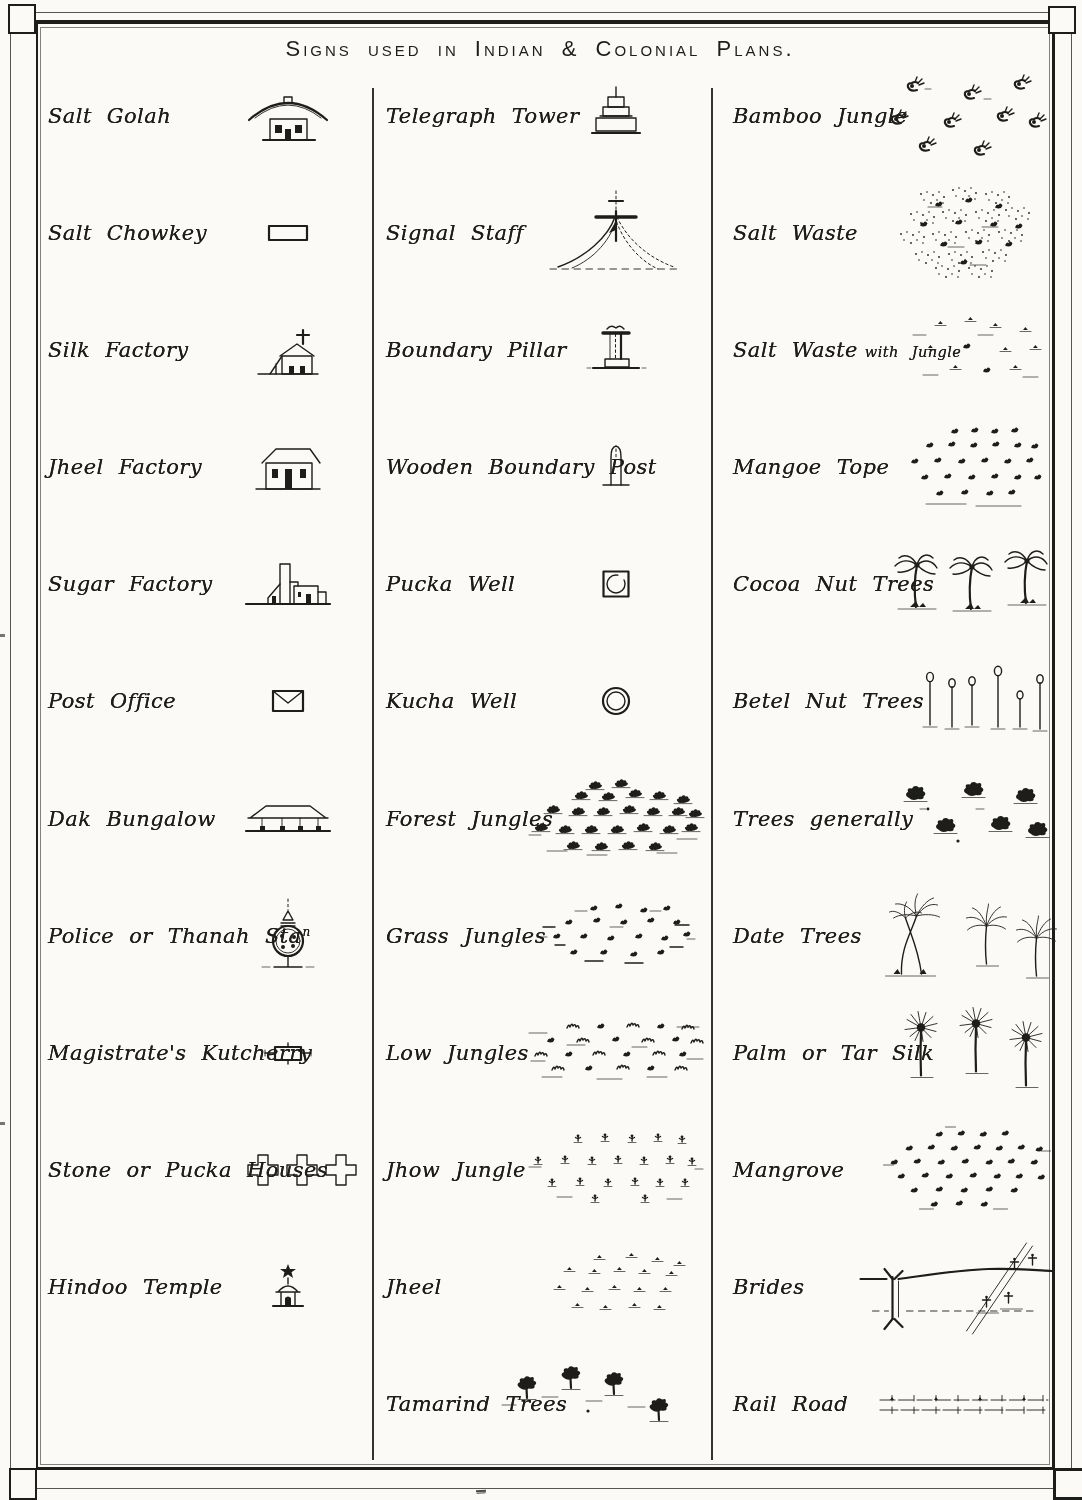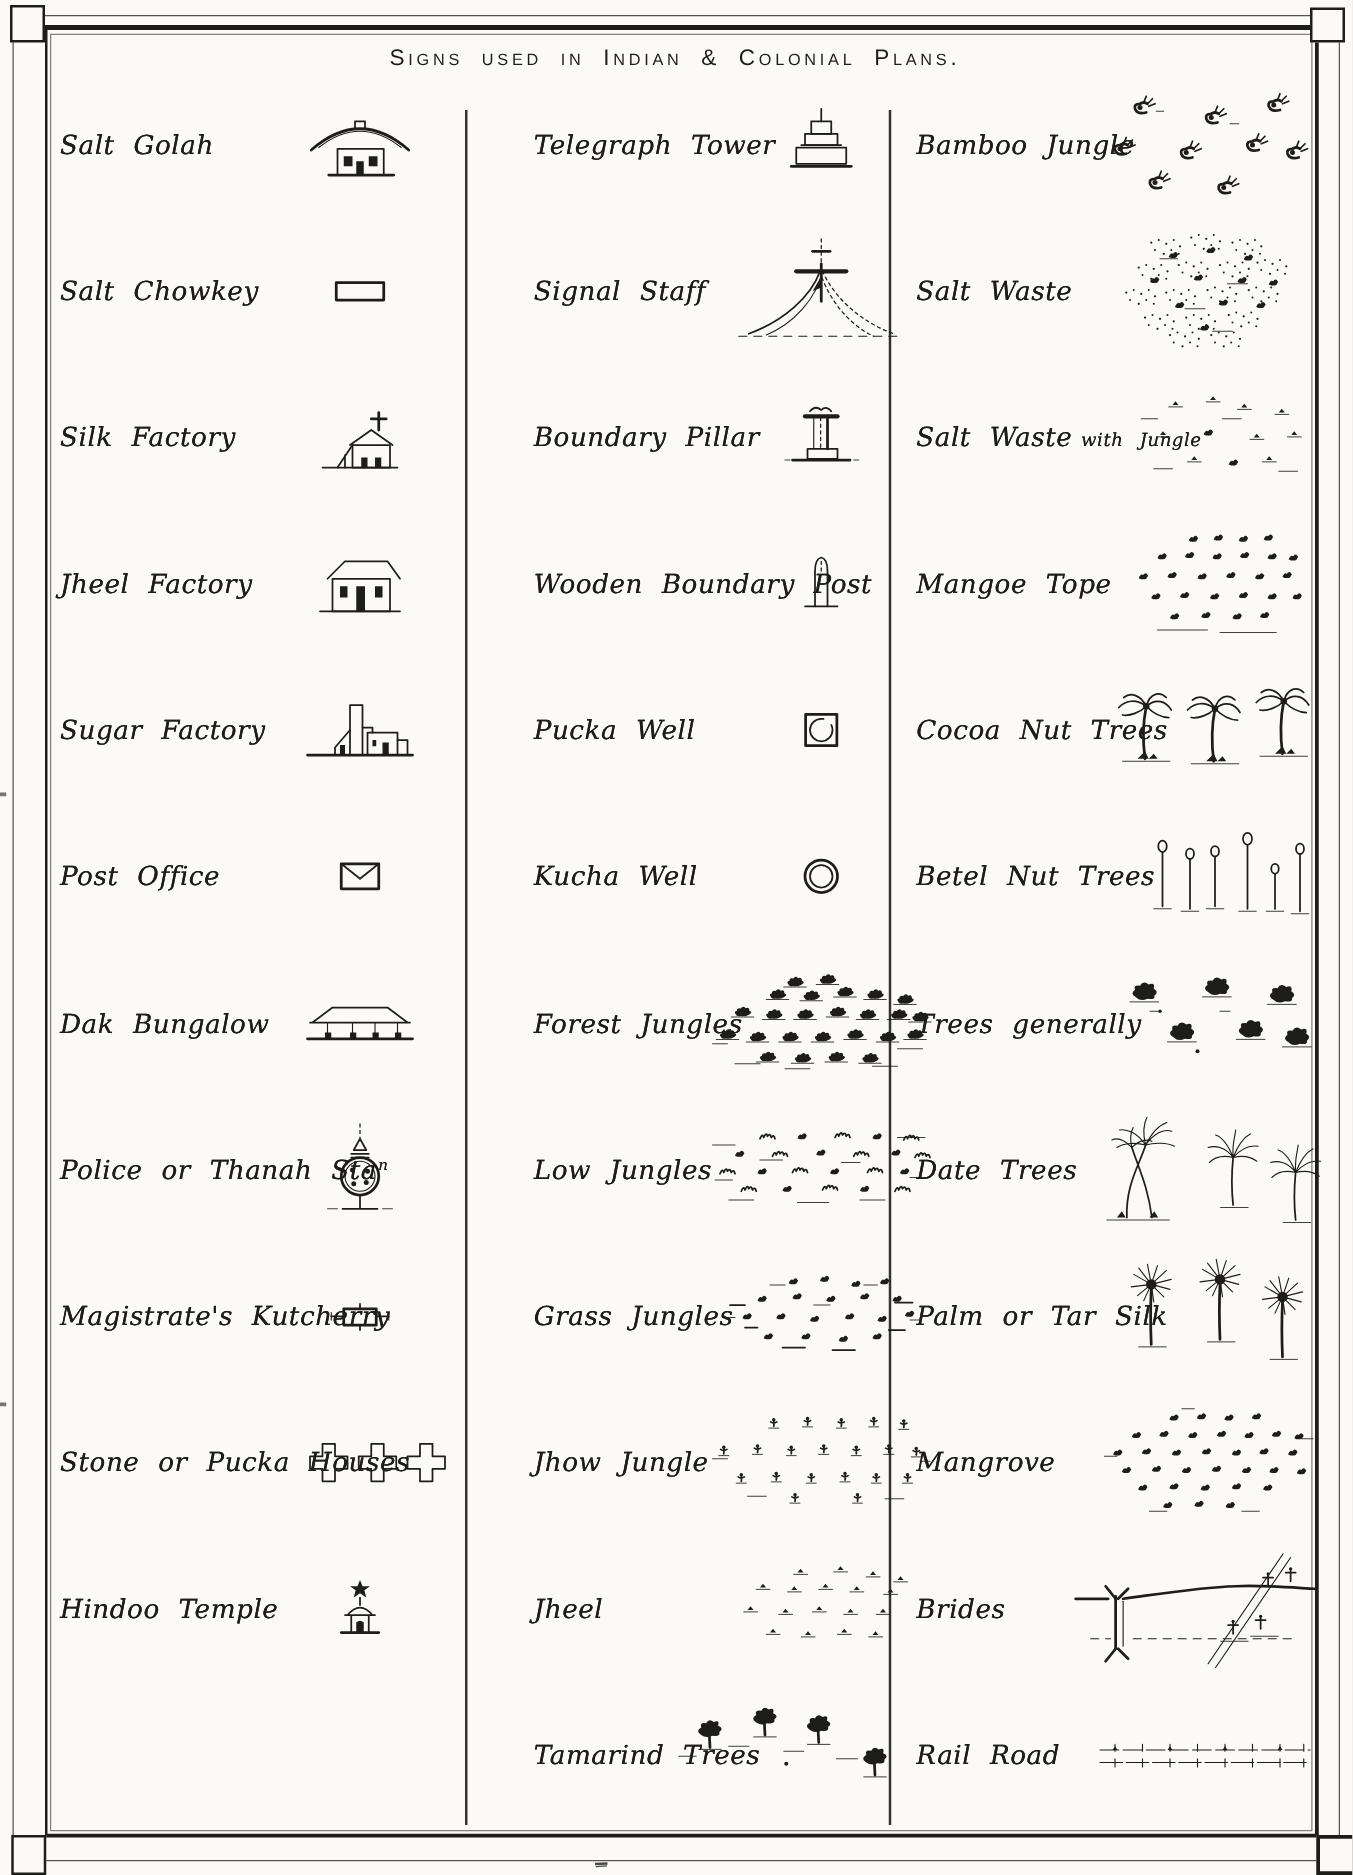--- a/index.html
+++ b/index.html
@@ -19,24 +19,24 @@
   .c-bl{left:9px;top:1468px;width:24px;height:28px;}
   .c-br{left:1053px;top:1468px;width:26px;height:26px;border-width:3px;}
   .divider{position:absolute;top:88px;height:1372px;width:1.6px;background:var(--ink);opacity:.9;}
   .dv1{left:372px;} .dv2{left:711px;}
   .bmark{position:absolute;left:476px;top:1490px;width:10px;height:2px;background:var(--ink);
         box-shadow:0 2px 0 -0.5px var(--ink);transform:rotate(-3deg);opacity:.8;}
   .etick{position:absolute;width:5px;height:2.5px;background:var(--ink);opacity:.6;}
   
   .title{position:absolute;left:0;top:36px;width:1080px;text-align:center;
         font-family:"Liberation Sans", sans-serif;font-variant:small-caps;
-        font-size:18px;letter-spacing:3px;word-spacing:7px;color:var(--ink);}
+        font-size:22px;letter-spacing:3px;word-spacing:7px;color:var(--ink);}
   
   .col{position:absolute;top:57px;height:1406px;display:grid;grid-template-rows:repeat(12,1fr);}
-  .col1{left:34px;width:334px;} .col2{left:374px;width:335px;margin-left:41px;} .col3{left:713px;width:341px;}
+  .col1{left:34px;width:334px;} .col2{left:374px;width:335px;} .col3{left:713px;width:341px;}
   .row{position:relative;}
   .lbl{position:absolute;left:14px;top:50%;transform:translateY(-50%);white-space:nowrap;
         font-style:italic;font-size:21px;letter-spacing:.02em;word-spacing:.38em;
         text-shadow:0 0 .4px var(--ink);}
   .col2 .lbl{left:12px;} .col3 .lbl{left:20px;}
   .sup{font-size:12px;vertical-align:7px;margin-left:1px;}
   .sm{font-size:14.5px;margin-left:7px;}
   .sym{position:absolute;top:50%;transform:translate(-50%,-50%);}
   .col1 .sym{left:254px;} .col2 .sym{left:242px;} .col3 .sym{left:252px;}
   
@@ -387,20 +387,49 @@
           <use href="#gBush" x="40" y="62"></use>
             <use href="#gBush" x="68" y="63"></use>
             <use href="#gBush" x="95" y="62"></use>
             <use href="#gBush" x="122" y="63"></use>
           <path class="th" d="M2 56 H14 M150 60 H170 M20 72 H40 M130 74 H150 M60 76 H80"></path>
         </svg>
       </div>
     </div>
 
     <div class="row">
+      <div class="lbl"><span>Grass Jungles</span></div>
+      <div class="sym">
+        <svg width="162" height="70" viewBox="0 0 162 70">
+          <use href="#gMang" x="55" y="4"></use>
+            <use href="#gMang" x="80" y="2"></use>
+            <use href="#gMang" x="105" y="6"></use>
+            <use href="#gMang" x="128" y="4"></use>
+          <use href="#gMang" x="30" y="18"></use>
+            <use href="#gMang" x="58" y="16"></use>
+            <use href="#gMang" x="85" y="18"></use>
+            <use href="#gMang" x="112" y="16"></use>
+            <use href="#gMang" x="138" y="18"></use>
+          <use href="#gMang" x="18" y="32"></use>
+            <use href="#gMang" x="45" y="32"></use>
+            <use href="#gMang" x="72" y="34"></use>
+            <use href="#gMang" x="100" y="32"></use>
+            <use href="#gMang" x="126" y="34"></use>
+            <use href="#gMang" x="148" y="30"></use>
+          <use href="#gMang" x="35" y="48"></use>
+            <use href="#gMang" x="65" y="48"></use>
+            <use href="#gMang" x="95" y="50"></use>
+            <use href="#gMang" x="122" y="48"></use>
+          <path class="t1" d="M8 26 H20 M140 24 H154 M20 44 H30 M135 46 H148 M50 60 H68 M90 62 H108"></path>
+          <path class="th" d="M40 10 H52 M115 10 H126 M2 36 H12 M152 38 H160 M75 26 H88"></path>
+        </svg>
+      </div>
+    </div>
+
+    <div class="row">
       <div class="lbl"><span>Low Jungles</span></div>
       <div class="sym">
         <svg width="178" height="68" viewBox="0 0 178 68">
           <use href="#gTuft" x="40" y="4"></use>
             <use href="#gMang" x="70" y="4"></use>
             <use href="#gTuft" x="100" y="3"></use>
             <use href="#gMang" x="130" y="4"></use>
             <use href="#gTuft" x="155" y="5"></use>
           <use href="#gMang" x="20" y="18"></use>
             <use href="#gTuft" x="50" y="18"></use>
@@ -413,49 +442,20 @@
             <use href="#gTuft" x="66" y="31"></use>
             <use href="#gMang" x="96" y="32"></use>
             <use href="#gTuft" x="126" y="31"></use>
             <use href="#gMang" x="152" y="32"></use>
           <use href="#gTuft" x="25" y="46"></use>
             <use href="#gMang" x="58" y="46"></use>
             <use href="#gTuft" x="90" y="45"></use>
             <use href="#gMang" x="120" y="46"></use>
             <use href="#gTuft" x="148" y="46"></use>
           <path class="th" d="M2 14 H20 M150 8 H172 M4 42 H18 M160 40 H176 M15 58 H35 M70 60 H95 M120 58 H140 M40 26 H58 M105 28 H120"></path>
-        </svg>
-      </div>
-    </div>
-
-    <div class="row">
-      <div class="lbl"><span>Grass Jungles</span></div>
-      <div class="sym">
-        <svg width="162" height="70" viewBox="0 0 162 70">
-          <use href="#gMang" x="55" y="4"></use>
-            <use href="#gMang" x="80" y="2"></use>
-            <use href="#gMang" x="105" y="6"></use>
-            <use href="#gMang" x="128" y="4"></use>
-          <use href="#gMang" x="30" y="18"></use>
-            <use href="#gMang" x="58" y="16"></use>
-            <use href="#gMang" x="85" y="18"></use>
-            <use href="#gMang" x="112" y="16"></use>
-            <use href="#gMang" x="138" y="18"></use>
-          <use href="#gMang" x="18" y="32"></use>
-            <use href="#gMang" x="45" y="32"></use>
-            <use href="#gMang" x="72" y="34"></use>
-            <use href="#gMang" x="100" y="32"></use>
-            <use href="#gMang" x="126" y="34"></use>
-            <use href="#gMang" x="148" y="30"></use>
-          <use href="#gMang" x="35" y="48"></use>
-            <use href="#gMang" x="65" y="48"></use>
-            <use href="#gMang" x="95" y="50"></use>
-            <use href="#gMang" x="122" y="48"></use>
-          <path class="t1" d="M8 26 H20 M140 24 H154 M20 44 H30 M135 46 H148 M50 60 H68 M90 62 H108"></path>
-          <path class="th" d="M40 10 H52 M115 10 H126 M2 36 H12 M152 38 H160 M75 26 H88"></path>
         </svg>
       </div>
     </div>
 
     <div class="row">
       <div class="lbl"><span>Jhow Jungle</span></div>
       <div class="sym">
         <svg width="178" height="78" viewBox="0 0 178 78">
           <use href="#gJhow" x="48" y="4"></use>
             <use href="#gJhow" x="75" y="3"></use>

